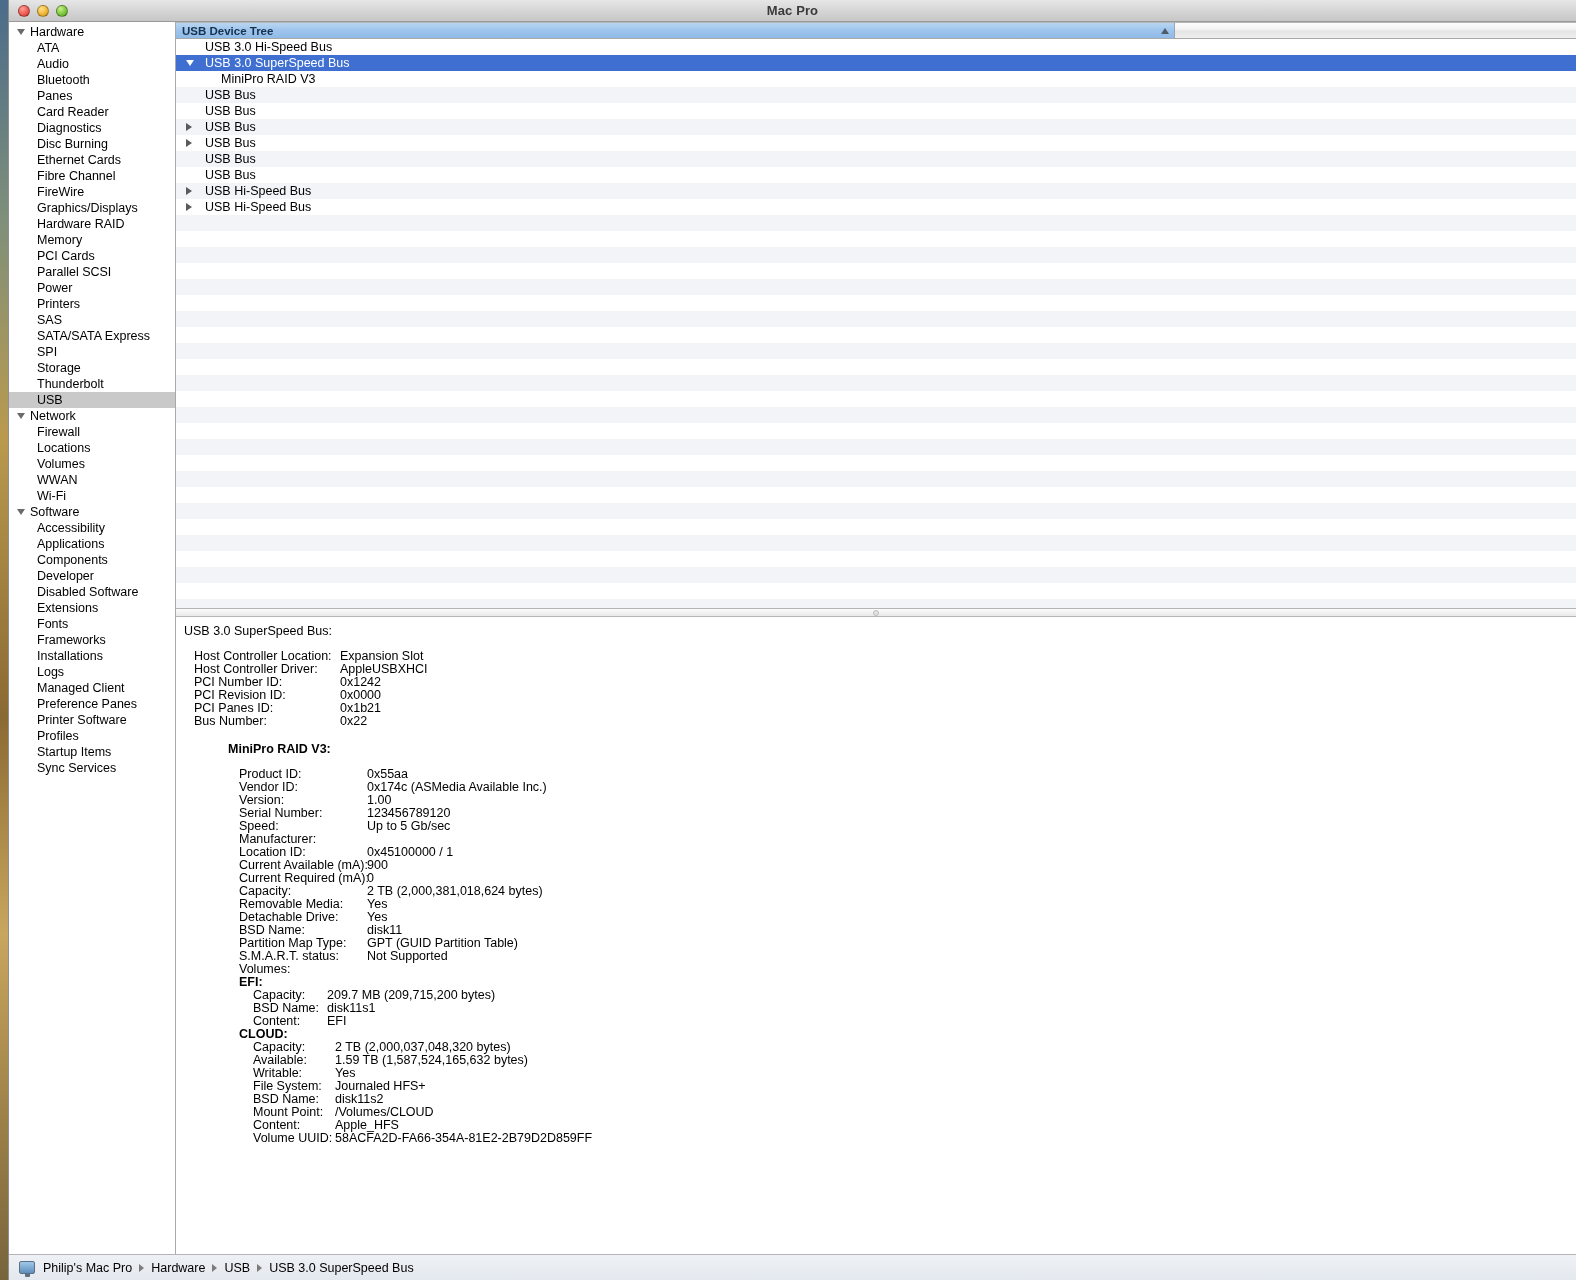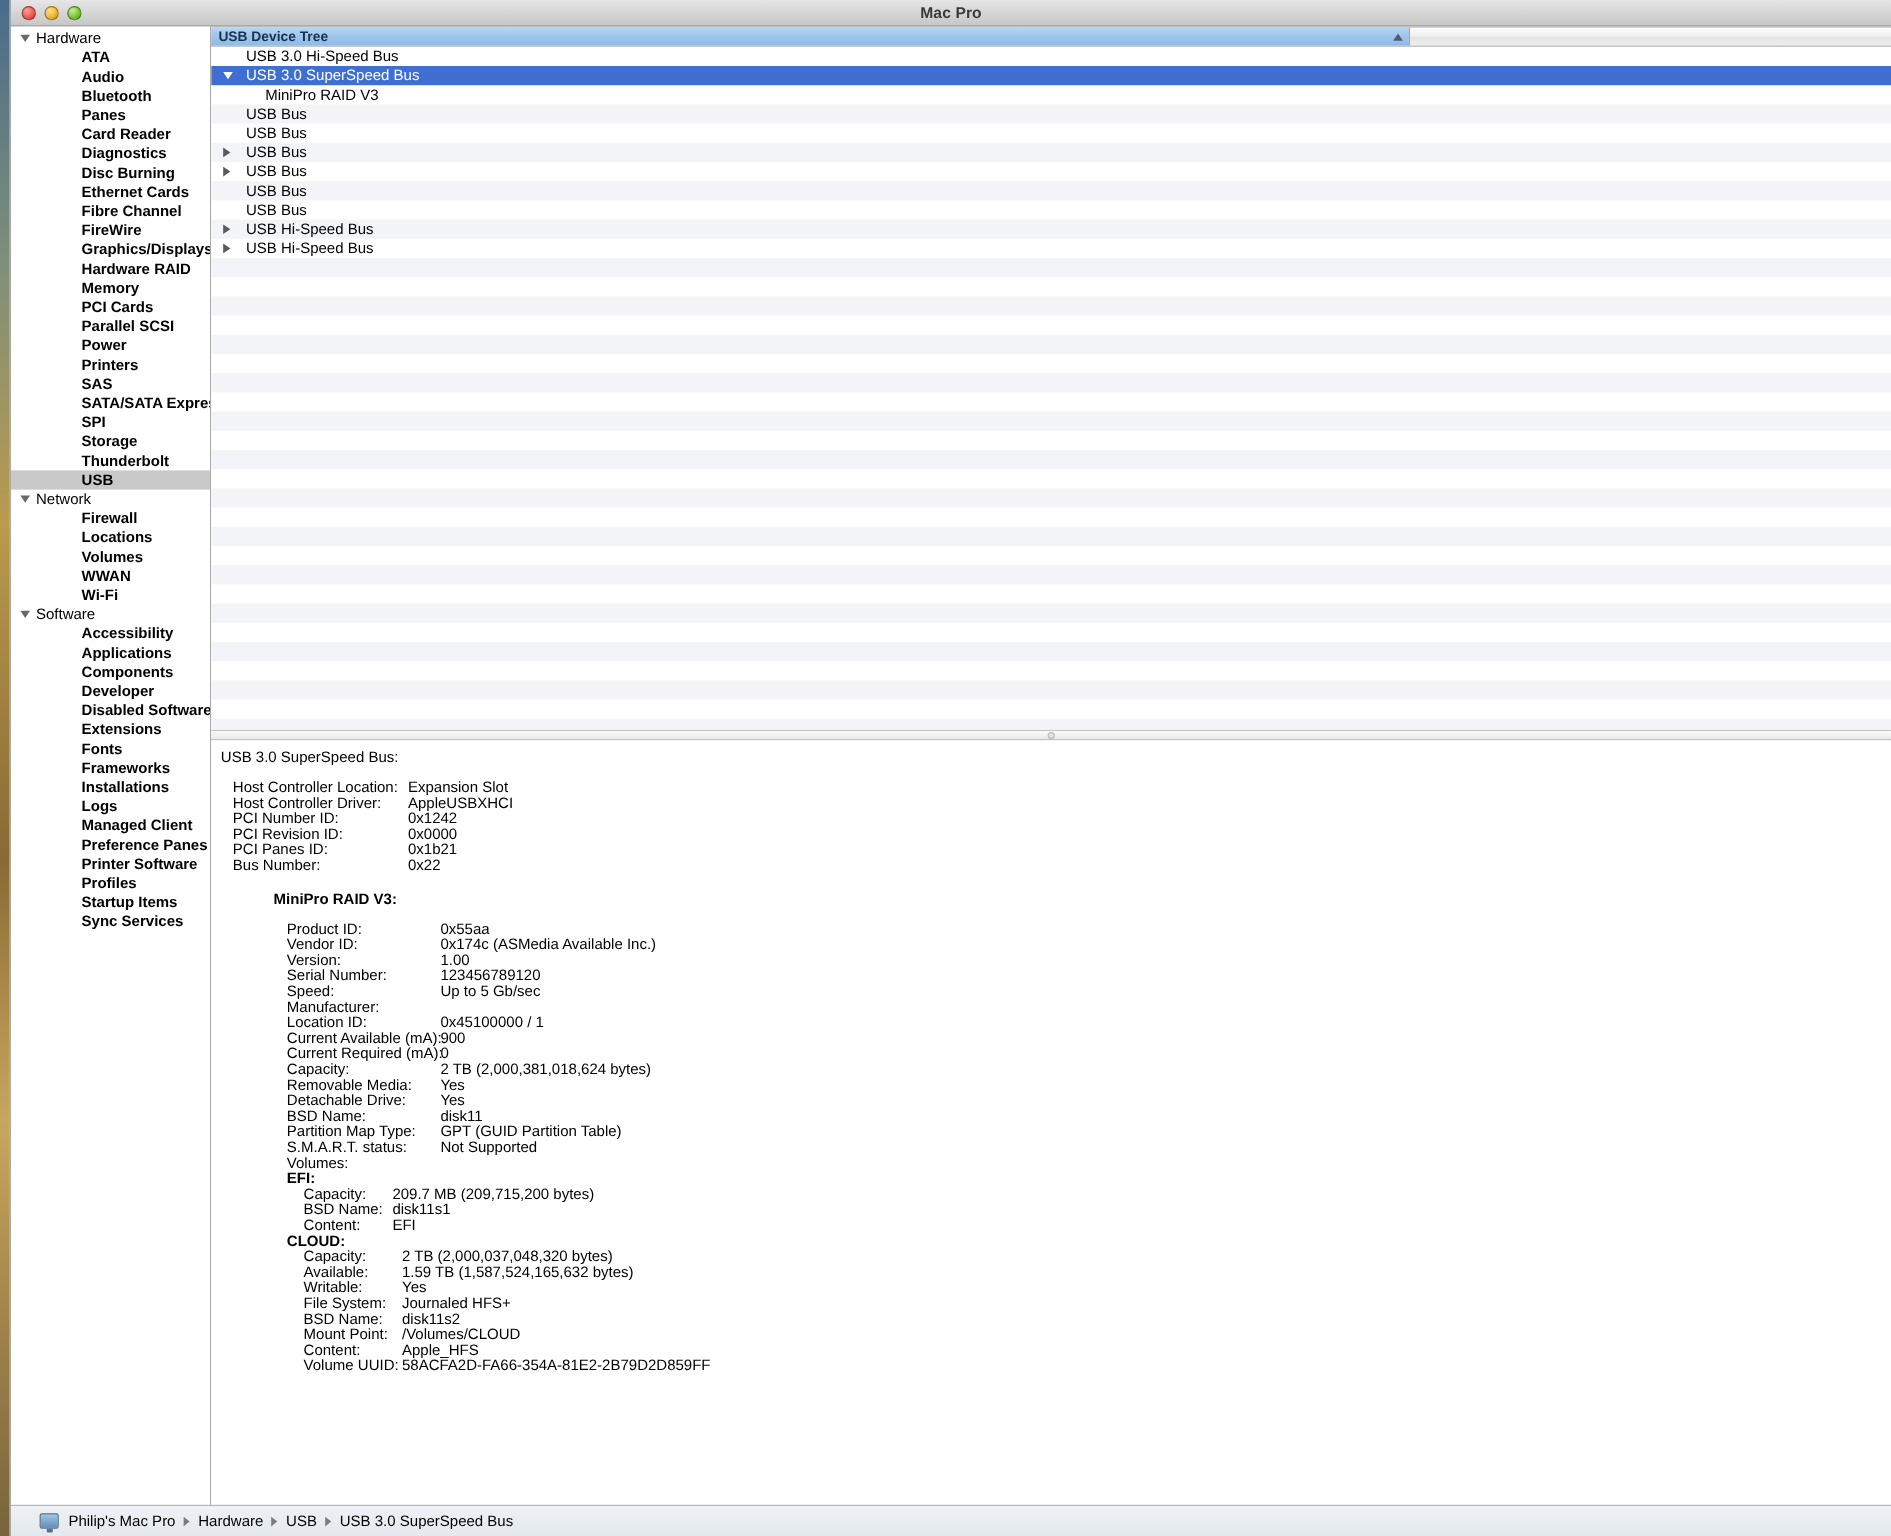--- a/index.html
+++ b/index.html
@@ -57,21 +57,21 @@
     padding-top: 2px;
   }
   .sb-item {
     height: 16px; line-height: 16px;
     font-size: 12.5px;
     white-space: nowrap;
     display: flex; align-items: center;
     padding-left: 12px;
   }
   .sb-item.group { font-weight: normal; padding-left: 8px; }
-  .sb-item.child { padding-left: 59px; font-weight: bold; }
+  .sb-item.child { padding-left: 28px; }
   .sb-item.selected { background: #c9c9c9; }
   .sb-tri {
     width: 0; height: 0; margin-right: 5px;
     border-left: 4.5px solid transparent;
     border-right: 4.5px solid transparent;
     border-top: 6px solid #6a6a6a;
     display: inline-block;
   }
 
   
@@ -168,21 +168,21 @@
   .blk4 { margin-left: 71px; }
   .blk4 .k { width: 82px; }
   .volumes-label { margin-left: 57px; line-height: 13px; height: 13px; }
 
   
   #statusbar {
     flex: 0 0 26px; height: 26px;
     background: linear-gradient(to bottom,#eef1f5 0%, #e4e9ef 100%);
     border-top: 1px solid #b5b5b5;
     display: flex; align-items: center;
-    padding-left: 24px; gap: 5px;
+    padding-left: 10px; gap: 5px;
     font-size: 12.5px;
     text-align: right;
   }
   .crumb-sep {
     width: 0; height: 0;
     border-top: 4px solid transparent;
     border-bottom: 4px solid transparent;
     border-left: 5px solid #7b7b7b;
     margin: 0 2px;
   }

